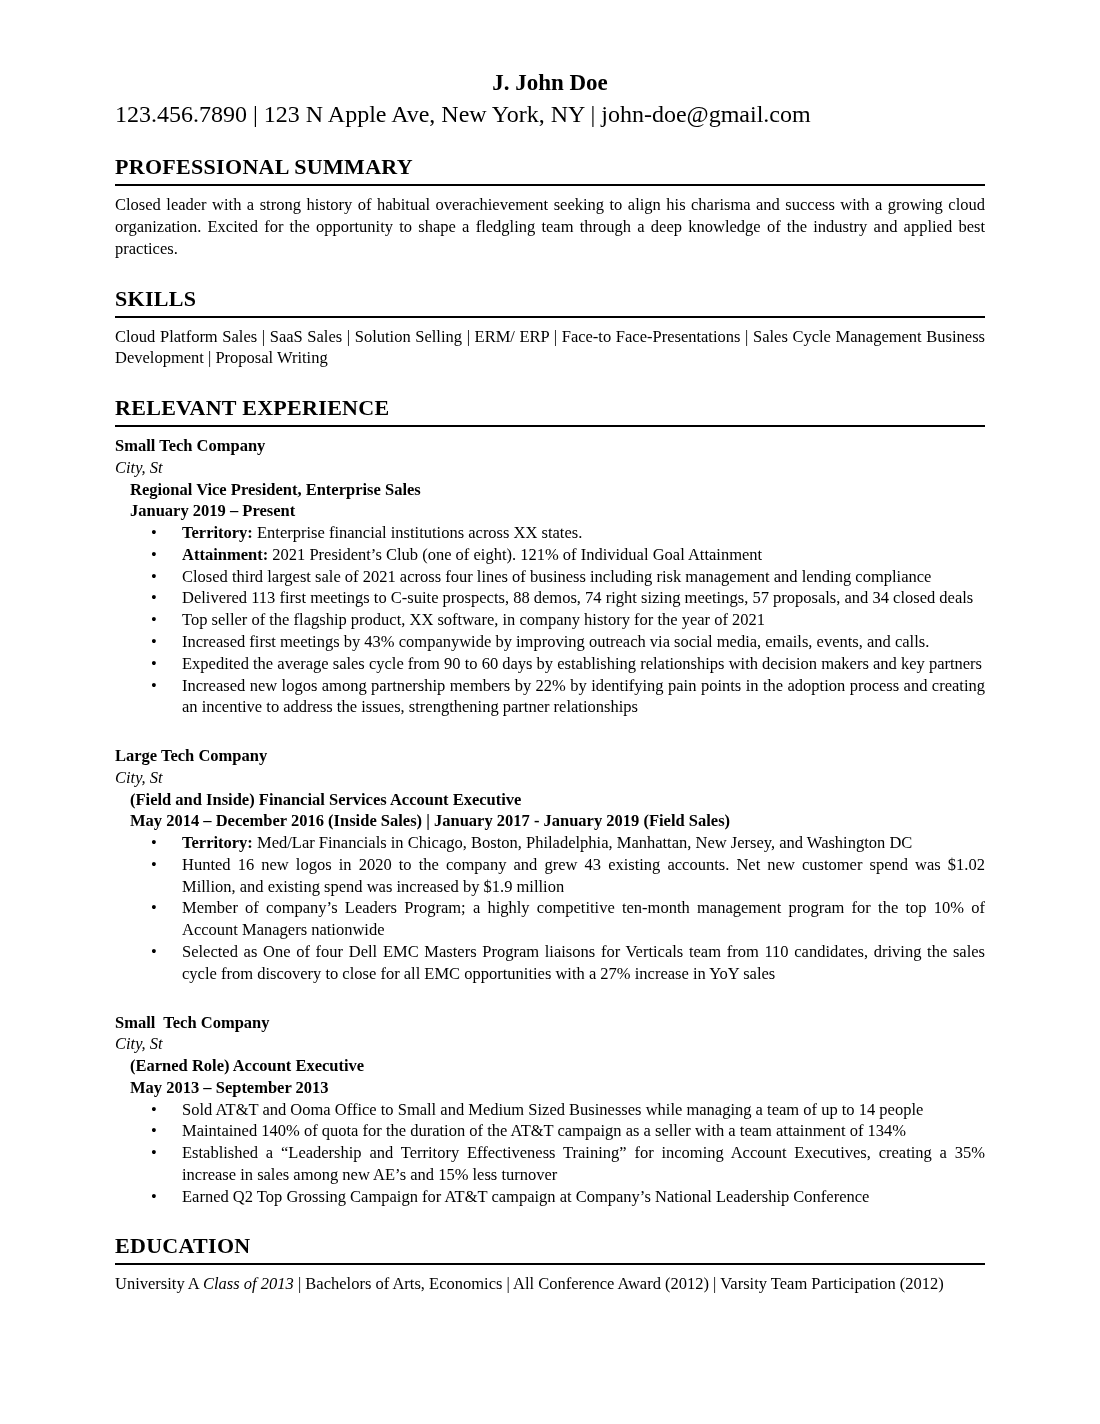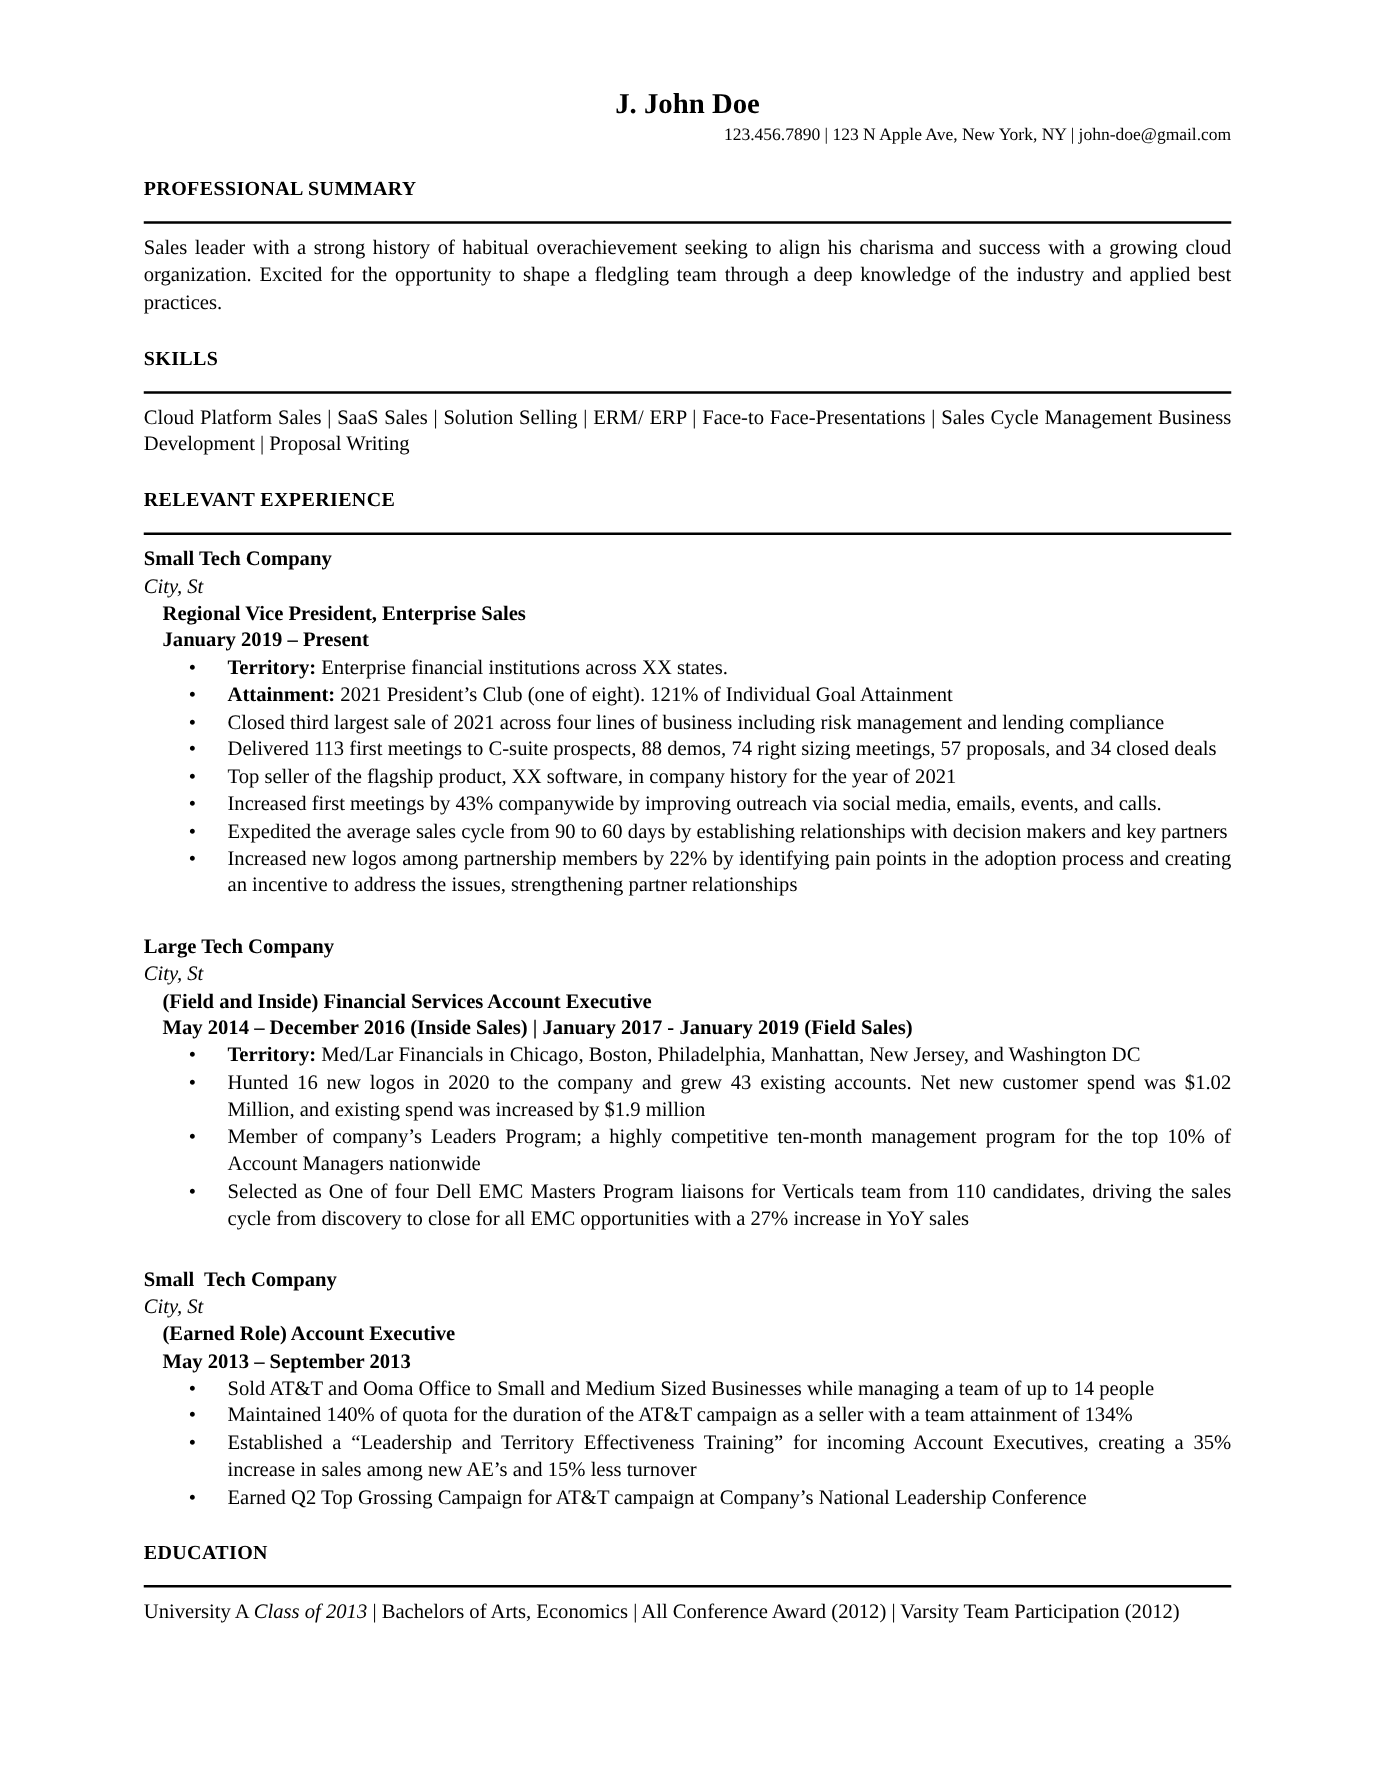--- a/index.html
+++ b/index.html
@@ -13,30 +13,30 @@
     font-size: 16.5px;
     padding: 70px 115px 0 115px;
   }
   .name {
     text-align: center;
     font-size: 23px;
     font-weight: bold;
     line-height: 1.1;
   }
   .contact {
-    text-align: right;
-    font-size: 14px;
+    text-align: left;
+    font-size: 24px;
     margin-top: 6px;
   }
   .section { margin-top: 26px; }
   .section-heading {
-    font-size: 16px;
+    font-size: 22px;
     font-weight: bold;
     letter-spacing: 0.3px;
-    padding-bottom: 16px;
+    padding-bottom: 4px;
     border-bottom: 2px solid #000;
   }
   .section-body {
     margin-top: 8px;
     line-height: 1.32;
     text-align: justify;
   }
   .jobs { margin-top: 8px; }
   .job { margin-bottom: 27px; }
   .job:last-child { margin-bottom: 0; }
@@ -67,21 +67,21 @@
 <body>
 
 <div class="page">
 
   <div class="name">J. John Doe</div>
 
   <div class="contact">123.456.7890 | 123 N Apple Ave, New York, NY | john-doe@gmail.com</div>
 
   <div class="section">
     <div class="section-heading">PROFESSIONAL SUMMARY</div>
-    <div class="section-body">Sales leader with a strong history of habitual overachievement seeking to align his charisma and success with a growing cloud organization. Excited for the opportunity to shape a fledgling team through a deep knowledge of the industry and applied best practices.</div>
+    <div class="section-body">Closed leader with a strong history of habitual overachievement seeking to align his charisma and success with a growing cloud organization. Excited for the opportunity to shape a fledgling team through a deep knowledge of the industry and applied best practices.</div>
   </div>
 
   <div class="section">
     <div class="section-heading">SKILLS</div>
     <div class="section-body">Cloud Platform Sales | SaaS Sales | Solution Selling | ERM/ ERP | Face-to Face-Presentations | Sales Cycle Management Business Development | Proposal Writing</div>
   </div>
 
   <div class="section">
     <div class="section-heading">RELEVANT EXPERIENCE</div>
     <div class="jobs" id="jobs">

